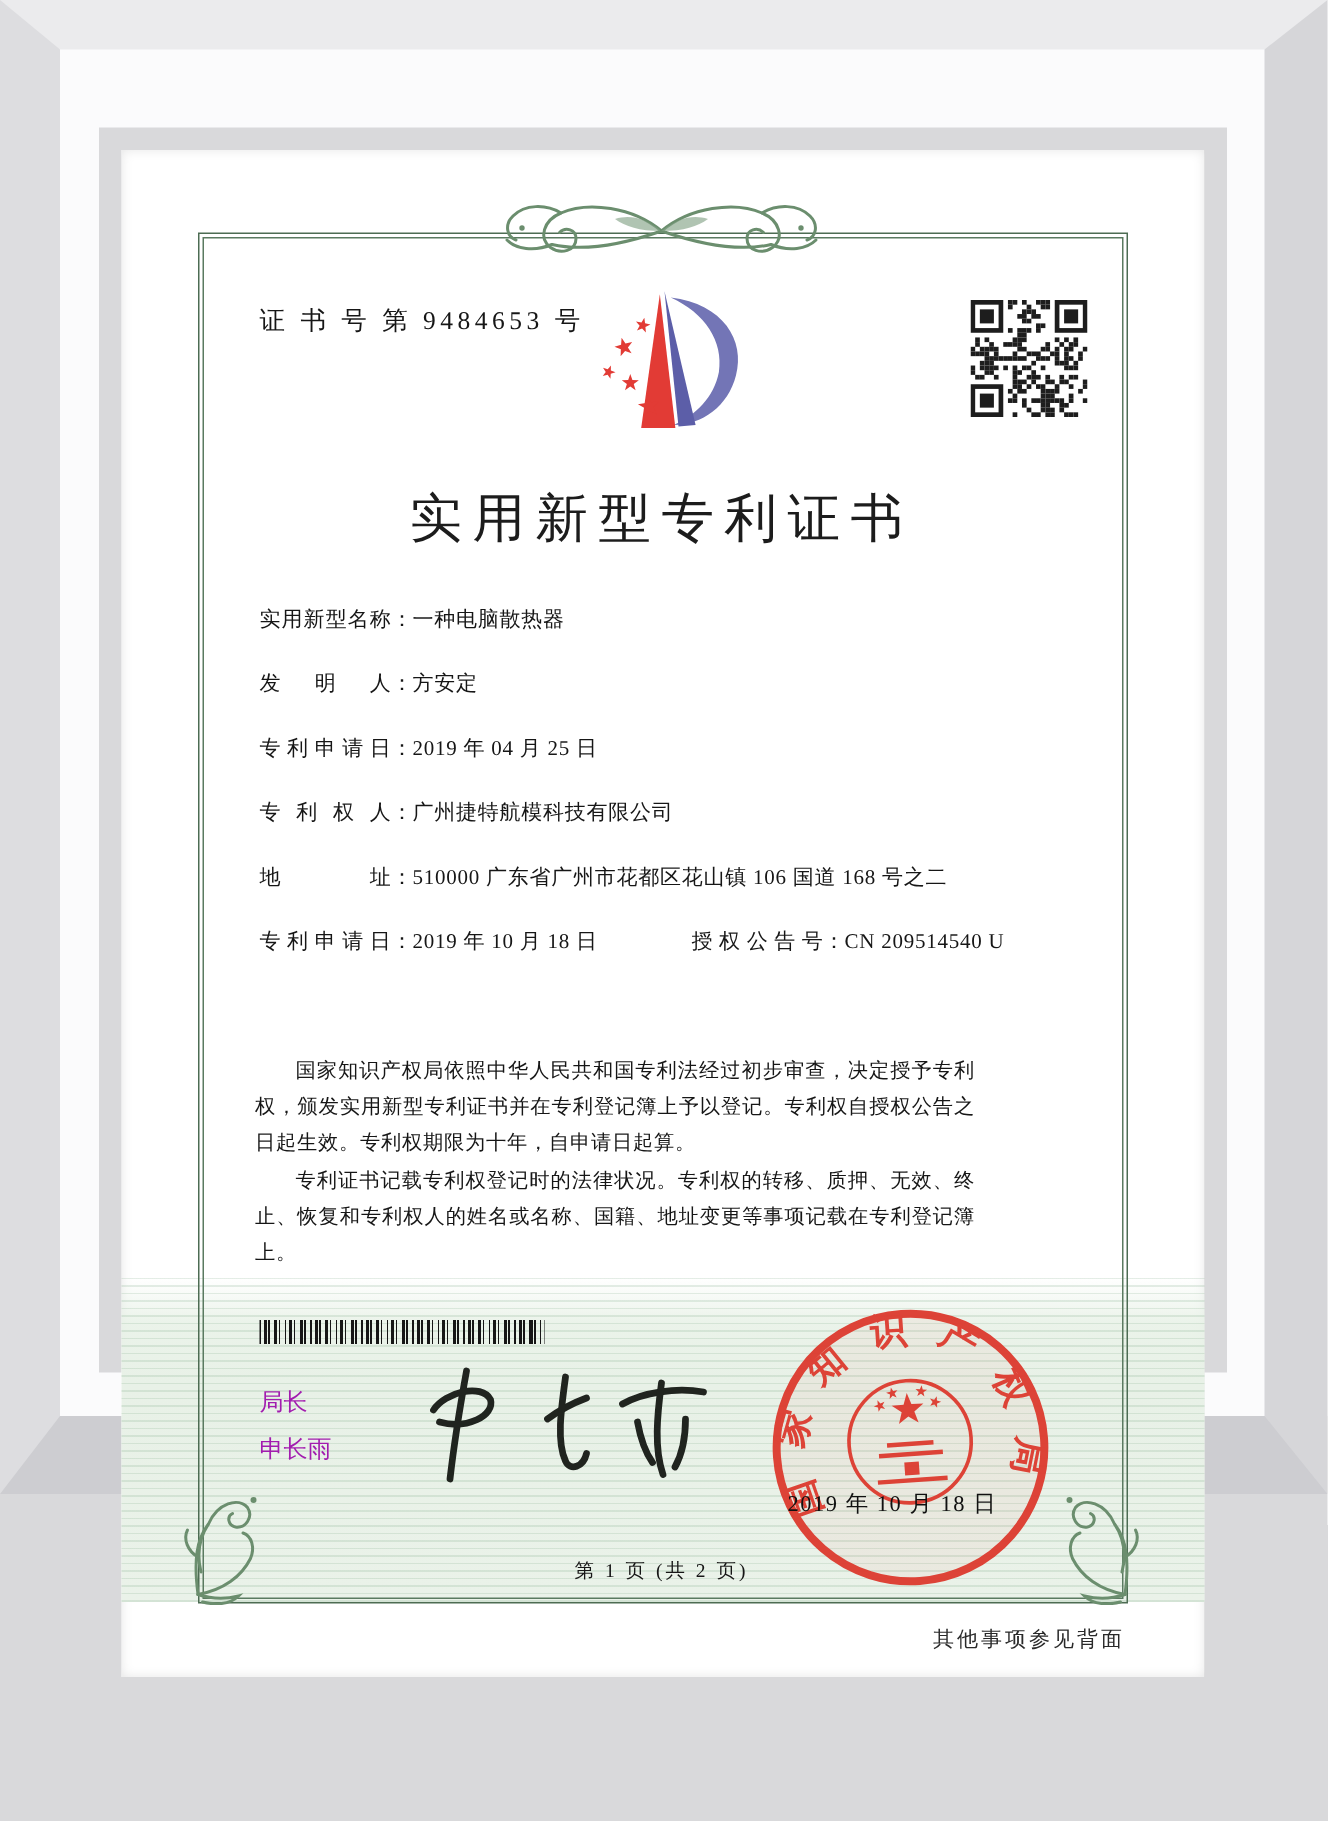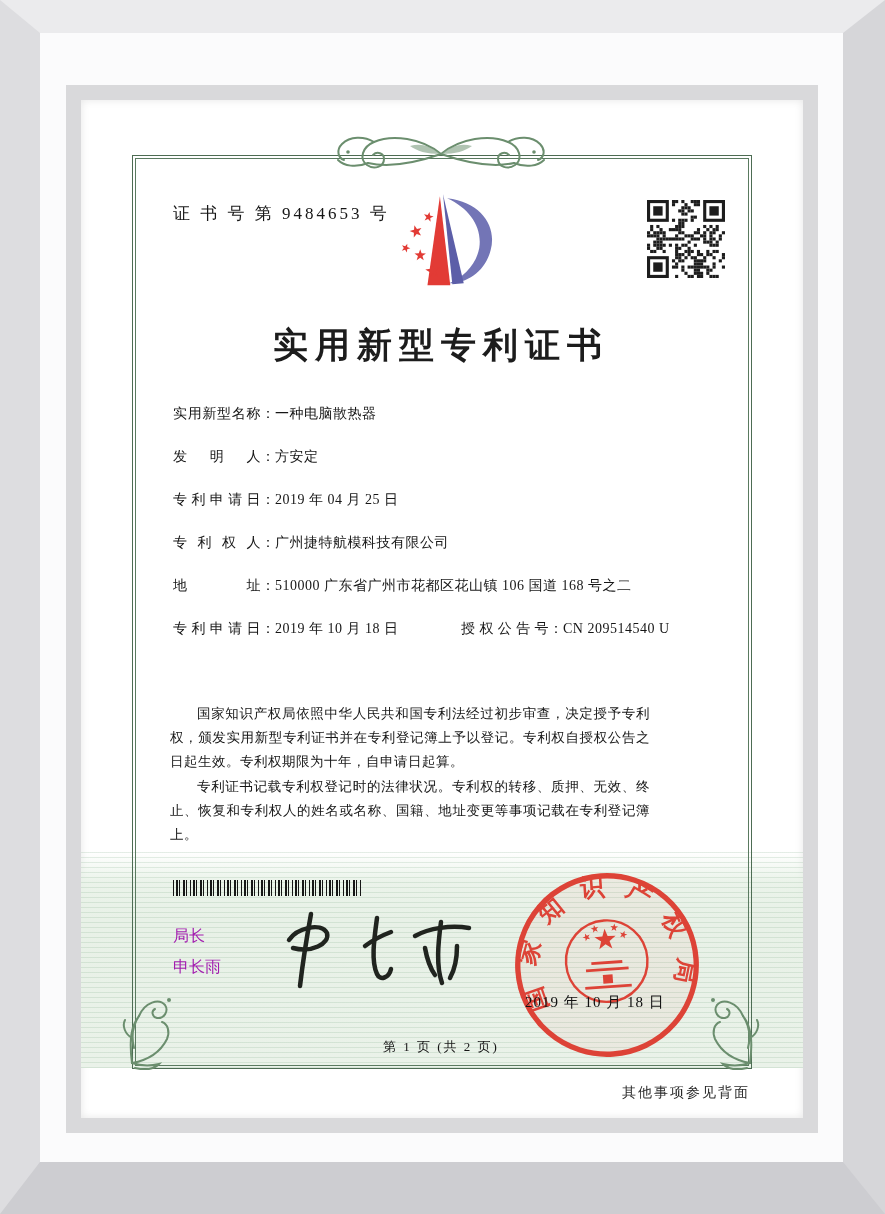--- a/index.html
+++ b/index.html
@@ -1,18 +1,18 @@
 <!DOCTYPE html>
 <html><head>
 <meta charset="utf-8">
 <style>
   html,body{margin:0;padding:0;}
   body{width:885px;height:1214px;background:#d9d9db;overflow:hidden;
        font-family:"Liberation Serif","DejaVu Serif",serif;}
-  .photo{position:relative;width:885px;height:1214px;}
+  .photo{position:relative;width:885px;height:996px;}
   
   .frame-bevel{position:absolute;inset:0;border-style:solid;
        border-width:33px 42px 52px 40px;
        border-color:#ebebed #d6d6d9 #cdcdd1 #dddde0;background:#fbfbfc;}
   .frame-strip{position:absolute;left:66px;top:85px;right:67px;bottom:81px;background:#d9d9db;}
   .paper{position:absolute;left:81px;top:100px;width:722px;height:1018px;background:#ffffff;
        box-shadow:0 0 8px rgba(0,0,0,.10) inset;color:#161616;}
   
   .green-band{position:absolute;left:0;right:0;top:752px;height:216px;z-index:0;
        background:
@@ -23,21 +23,21 @@
        border:1.5px solid #4d6c53;z-index:1;}
   .border-box::after{content:"";position:absolute;inset:2px;border:1px solid #5a7a60;}
   .orn{position:absolute;z-index:2;}
   .orn path{stroke:#6b8e6e;fill:none;stroke-width:2;stroke-linecap:round;}
   .orn .ornfill{fill:#86a588;stroke:none;opacity:.65;}
   .orn circle{fill:#6b8e6e;}
   .cert-number{position:absolute;left:92px;top:102px;font-size:17px;letter-spacing:3px;z-index:2;}
   .logo{position:absolute;left:298px;top:90px;width:128px;height:114px;z-index:2;}
   .qr{position:absolute;left:566px;top:100px;width:78px;height:78px;z-index:2;}
   .title{position:absolute;left:51px;top:222px;width:618px;text-align:center;
-       font-size:35px;font-weight:700;letter-spacing:7px;color:#1c1c1c;z-index:2;}
+       font-size:35px;font-weight:400;letter-spacing:7px;color:#1c1c1c;z-index:2;}
   .fields{position:absolute;left:92px;top:303px;width:560px;z-index:2;font-size:14px;letter-spacing:.5px;}
   .row{line-height:22px;margin-bottom:21px;white-space:nowrap;}
   .flabel{display:inline-block;width:88px;text-align:justify;text-align-last:justify;vertical-align:top;}
   .colon{display:inline-block;width:14px;}
   .gdate{display:inline-block;width:186px;}
   .paras{position:absolute;left:88px;top:601px;width:482px;z-index:2;font-size:13.5px;
        line-height:24px;text-align:justify;letter-spacing:.5px;}
   .paras p{margin:1px;text-indent:2em;}
   .barcode{position:absolute;left:92px;top:780px;width:190px;height:16px;z-index:2;
        background-image:repeating-linear-gradient(90deg,

